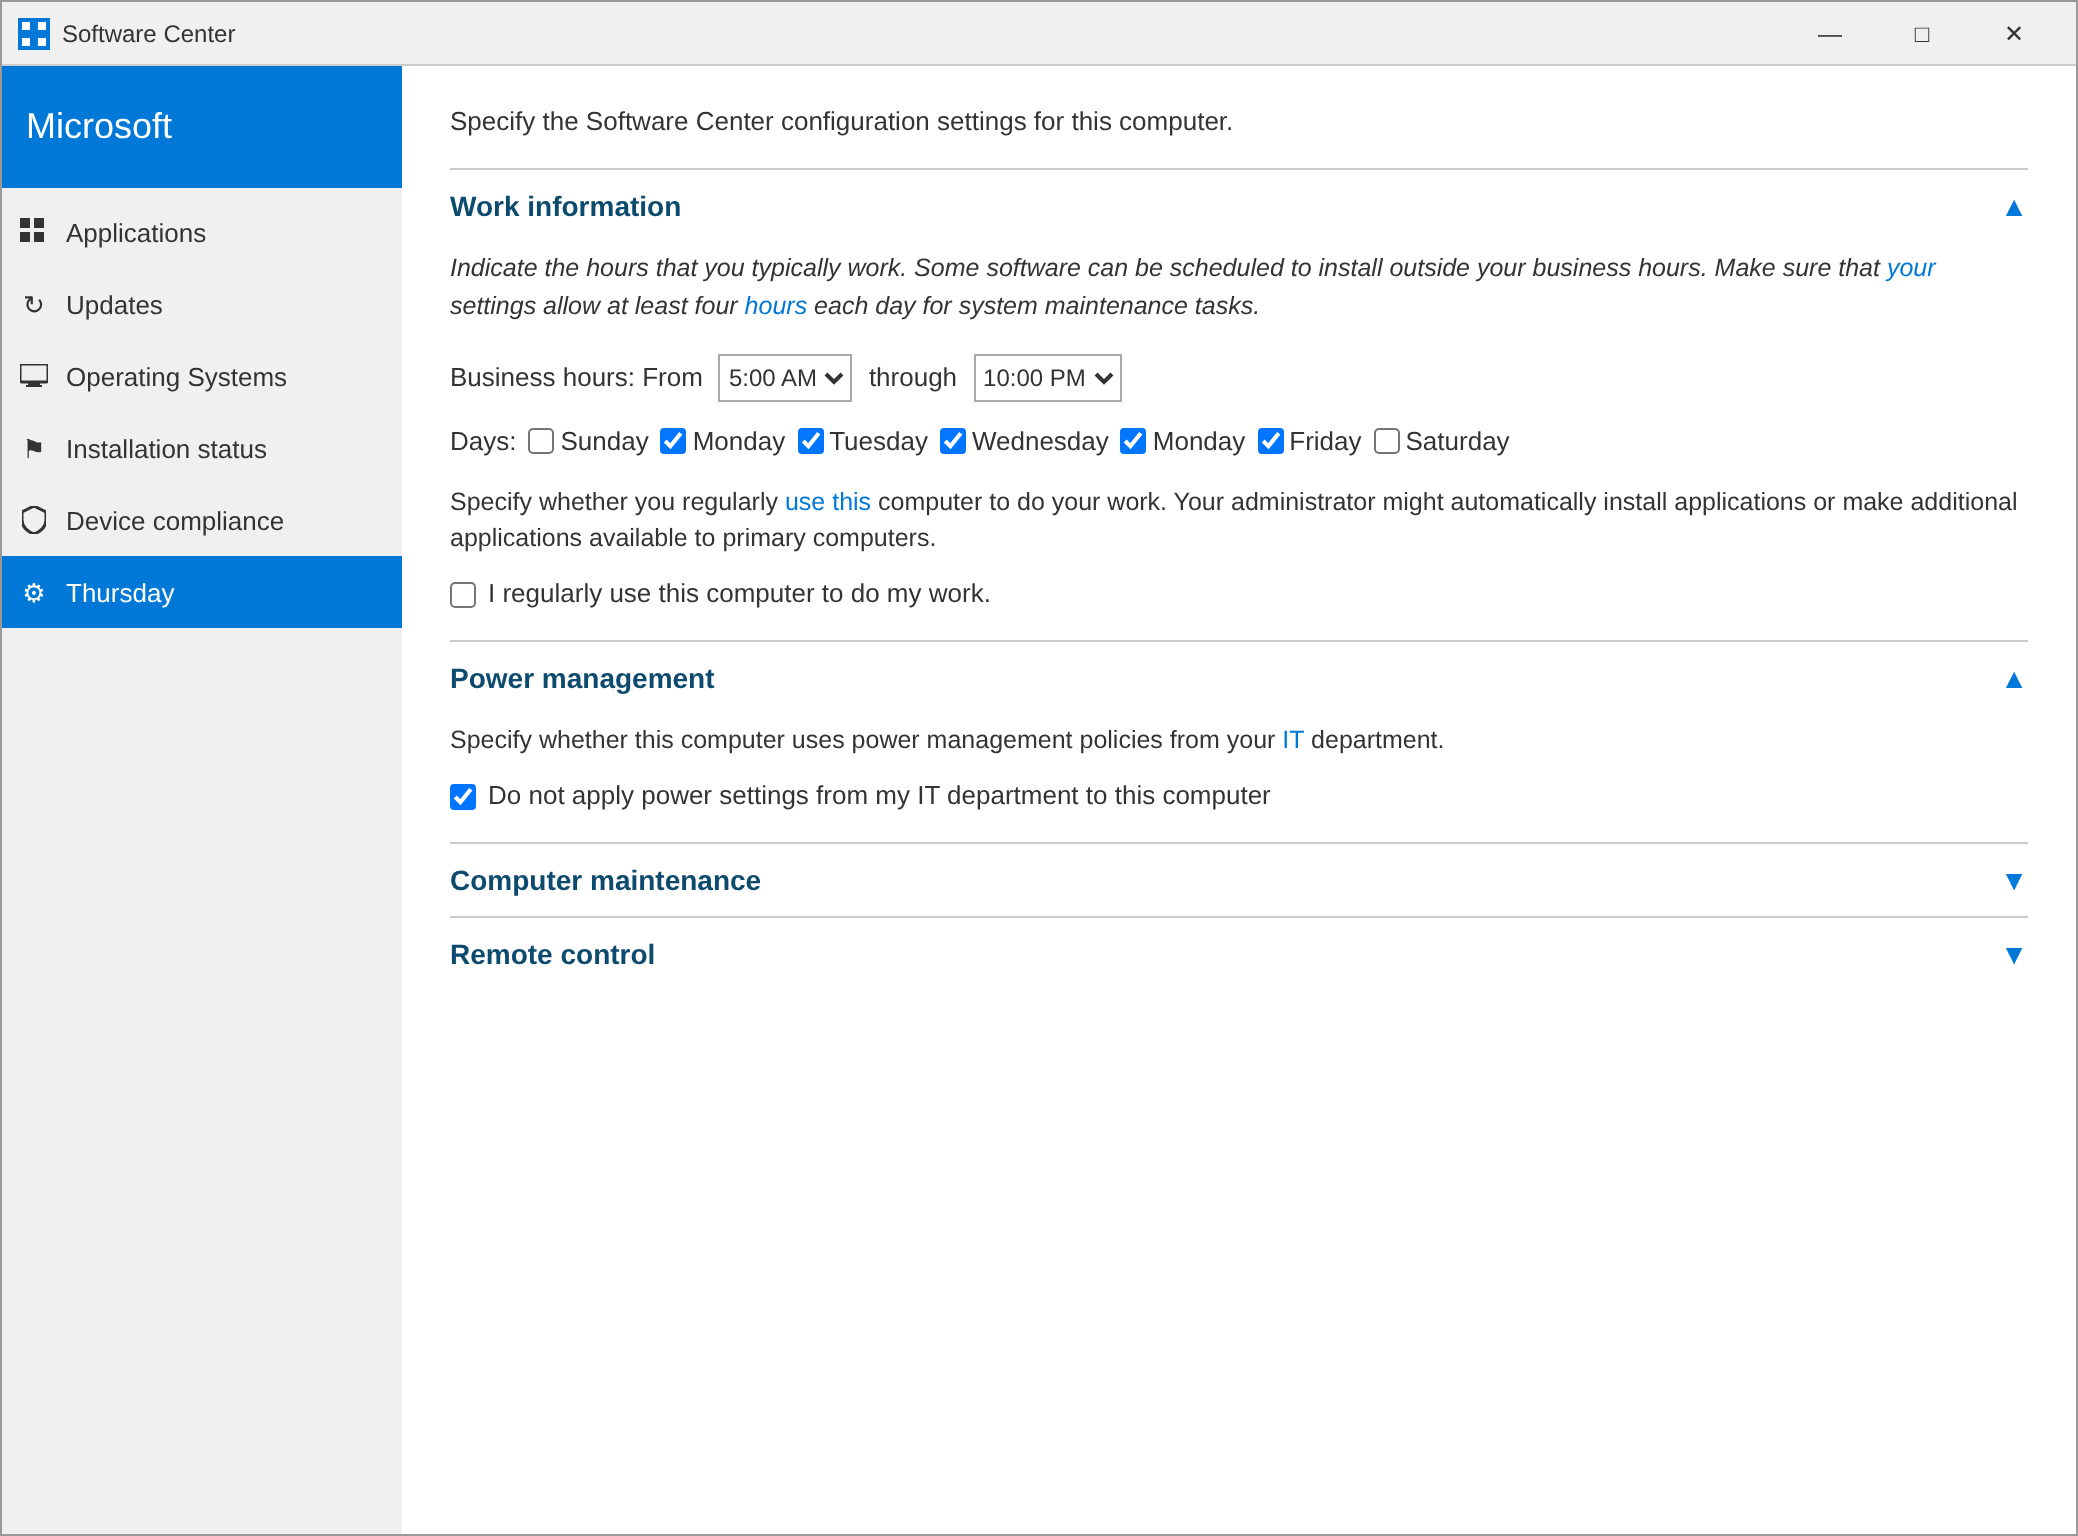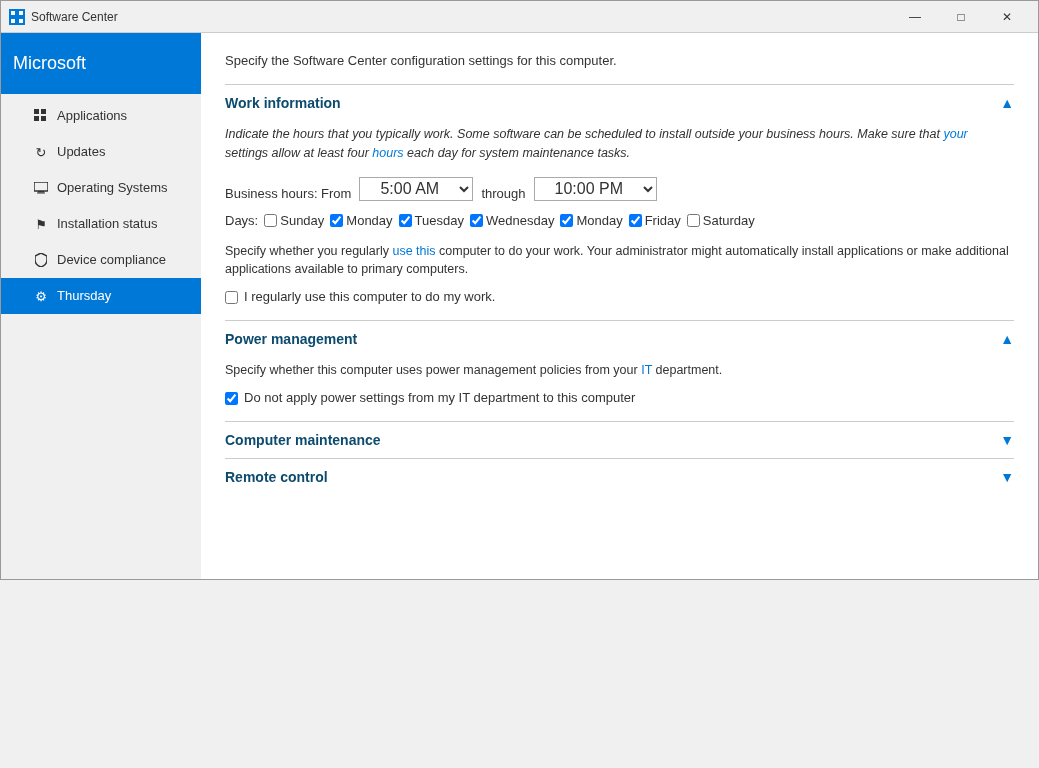--- a/index.html
+++ b/index.html
@@ -1,20 +1,20 @@
 <!DOCTYPE html>
 <html><head>
   <meta charset="utf-8">
   <style>
     * { box-sizing: border-box; margin: 0; padding: 0; }
     body { font-family: 'Segoe UI', Tahoma, Geneva, Verdana, sans-serif; font-size: 13px; background: #f0f0f0; width: 1039px; height: 768px; overflow: hidden; }
 
     .window {
       width: 1039px;
-      height: 580px;
+      height: 768px;
       border: 1px solid #999;
       background: #fff;
       display: flex;
       flex-direction: column;
     }
 
     .title-bar {
       height: 32px;
       background: #f0f0f0;
       display: flex;
@@ -83,22 +83,22 @@
       font-weight: 300;
     }
 
     .sidebar-nav {
       flex: 1;
       padding-top: 4px;
     }
 
     .nav-item {
       display: flex;
-      align-items: flex-start;
-      padding: 10px 32px;
+      align-items: center;
+      padding: 10px 8px;
       cursor: pointer;
       color: #333;
       font-size: 13px;
       gap: 8px;
     }
 
     .nav-item.active {
       background: #0078d7;
       color: white;
     }
@@ -158,33 +158,33 @@
       color: #333;
       line-height: 1.5;
       margin-bottom: 14px;
       font-style: italic;
     }
 
     .work-info-desc .blue { color: #0078d7; }
 
     .business-hours-row {
       display: flex;
-      align-items: flex-end;
+      align-items: center;
       gap: 8px;
       margin-bottom: 12px;
       font-size: 13px;
       color: #333;
     }
 
     .hours-select {
       height: 24px;
       border: 1px solid #aaa;
       background: white;
-      padding: 0 16px;
-      font-size: 16px;
+      padding: 0 0;
+      font-size: 12px;
       cursor: pointer;
       color: #333;
     }
 
     .days-row {
       display: flex;
       align-items: center;
       gap: 6px;
       font-size: 13px;
       color: #333;

